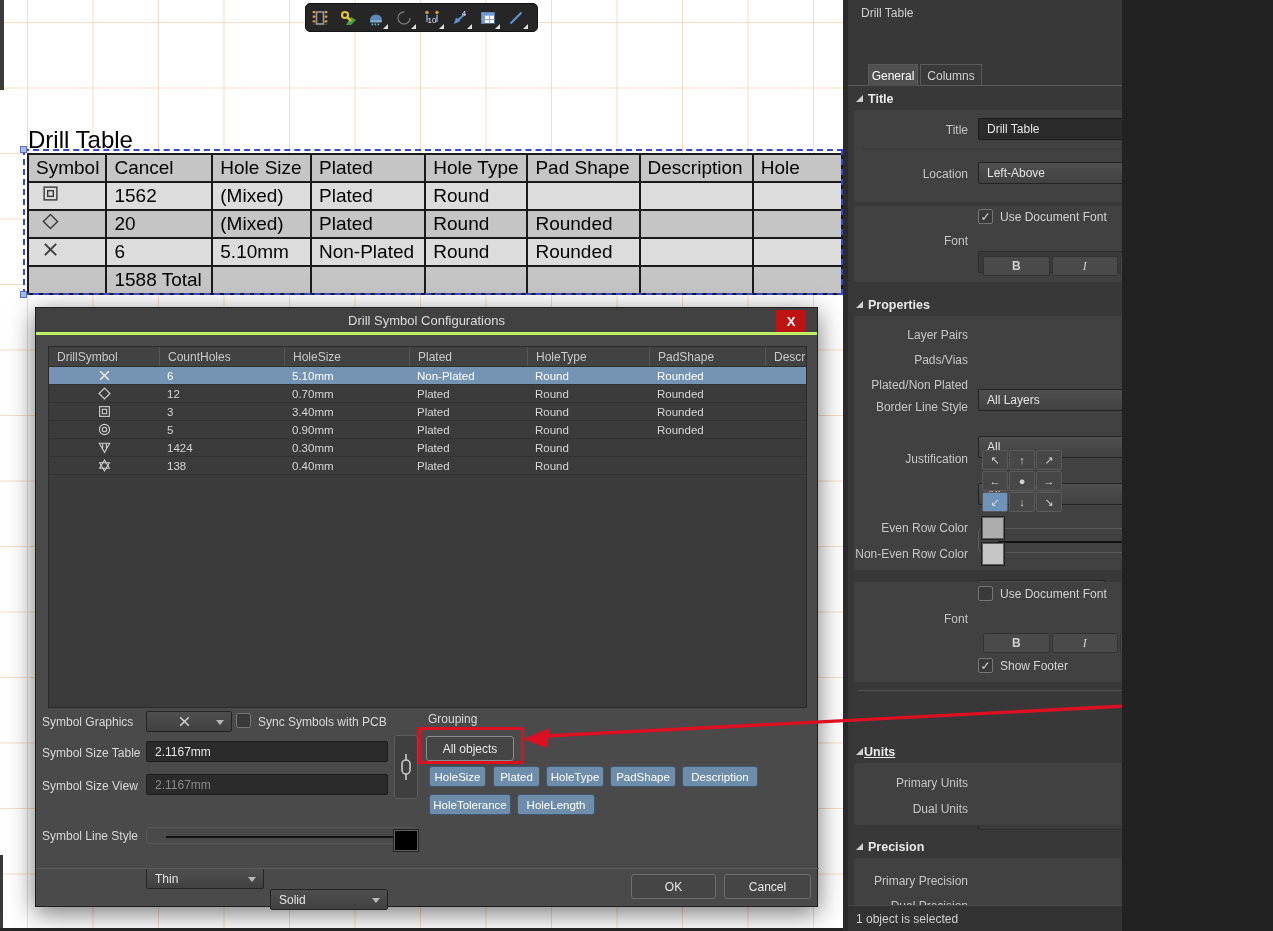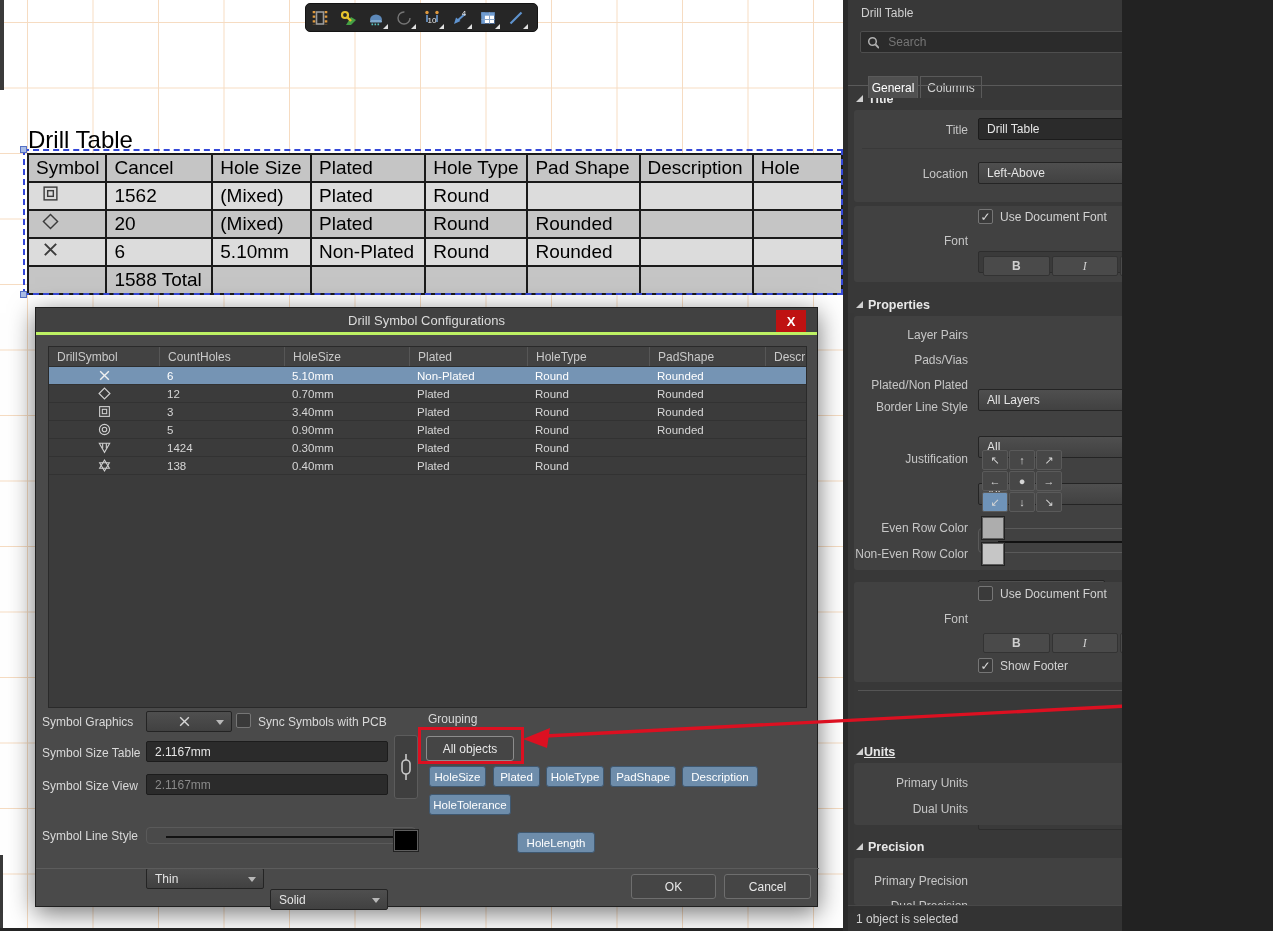--- a/index.html
+++ b/index.html
@@ -81,21 +81,21 @@
   .linestyle-preview i{position:absolute;left:7%;right:7%;top:50%;height:2px;background:#121212;}
 
   
   .panel{position:absolute;left:843px;top:0;width:430px;height:931px;background:#383838;
          border-left:5px solid #2b2b2b;color:#d0d0d0;font-size:12px;z-index:4;}
   .plabel{position:absolute;left:0;width:120px;text-align:right;color:#c6c6c6;font-size:12px;white-space:nowrap;}
   .group{position:absolute;left:6px;width:402px;background:#414141;border-radius:3px;}
   .sec-tri{position:absolute;width:0;height:0;border-left:7px solid transparent;border-bottom:7px solid #cfcfcf;}
   .sec-hd{position:absolute;font-weight:bold;color:#e8e8e8;font-size:12.5px;}
   .tab{position:absolute;top:64px;height:22px;display:flex;align-items:center;justify-content:center;
-       border:1px solid #5a5a5a;border-bottom:none;font-size:12px;margin-top:12px;}
+       border:1px solid #5a5a5a;border-bottom:none;font-size:12px;}
   .fmt{position:absolute;display:grid;grid-template-columns:1fr 1fr 1fr 1fr;gap:2px;height:20px;}
   .fmt b,.fmt i,.fmt u,.fmt s{background:#4a4a4a;border:1px solid #333;display:flex;align-items:center;
        justify-content:center;color:#cfcfcf;font-size:12px;border-radius:2px;}
   .jbtn{background:#474747;border:1px solid #5a5a5a;display:flex;align-items:center;justify-content:center;
         color:#d5d5d5;font-size:11px;border-radius:2px;}
   .jbtn.sel{background:#6f93b8;}
   .divline{position:absolute;height:1px;background:#393939;}
   .eyebtn{background:#3f3f3f;border:1px solid #5f5f5f;border-radius:2px;display:flex;
           align-items:center;justify-content:center;}
 
@@ -400,43 +400,36 @@
       </div>
     <div class="bluebtn abs" style="left:574px;top:458px;width:66px;height:21px;">
         <span>PadShape</span>
       </div>
     <div class="bluebtn abs" style="left:646px;top:458px;width:76px;height:21px;">
         <span>Description</span>
       </div>
     <div class="bluebtn abs" style="left:393px;top:486px;width:82px;height:21px;">
         <span>HoleTolerance</span>
       </div>
-    <div class="bluebtn abs" style="left:481px;top:486px;width:78px;height:21px;margin-top:38px;">
+    <div class="bluebtn abs" style="left:481px;top:486px;width:78px;height:21px;">
         <span>HoleLength</span>
       </div>
 
     <div class="divline abs" style="left:0;top:560px;width:783px;background:#3a3a3a;border-bottom:1px solid #5c5c5c;"></div>
     <div class="btn abs" style="left:595px;top:566px;width:85px;height:25px;">
         <span>OK</span>
       </div>
     <div class="btn abs" style="left:688px;top:566px;width:87px;height:25px;">
         <span>Cancel</span>
       </div>
   </div>
 
   <div class="panel">
     <div class="abs" style="left:13px;top:6px;color:#d0d0d0;">Drill Table</div>
 
-    <div class="abs" style="left:12px;top:31px;width:404px;height:22px;background:#2b2b2b;border:1px solid #4e4e4e;border-radius:2px;display:flex;align-items:center;padding:0 6px;">
-      <svg width="13" height="13" style="margin-right:7px;">
-          <circle cx="5.5" cy="5.5" r="3.8" fill="none" stroke="#b0b0b0" stroke-width="1.5"></circle>
-          <line x1="8.5" y1="8.5" x2="12" y2="12" stroke="#b0b0b0" stroke-width="1.8"></line>
-        </svg>
-      <input style="background: transparent; border: none; outline: none; color: rgb(207, 207, 207); font-size: 12px; font-family: &quot;Liberation Sans&quot;, sans-serif; width: 100%;" placeholder="Search">
-    </div>
 
     <div class="tab" style="left:20px;width:50px;background:#505050;color:#fff;z-index:2;">
         <span>General</span>
       </div>
     <div class="tab" style="left:72px;width:62px;background:#3a3a3a;color:#cfcfcf;">
         <span>Columns</span>
       </div>
     <div class="divline abs" style="left:0;top:85px;width:425px;background:#5a5a5a;"></div>
 
     <div class="sec-tri" style="left:8px;top:95px;"></div>

